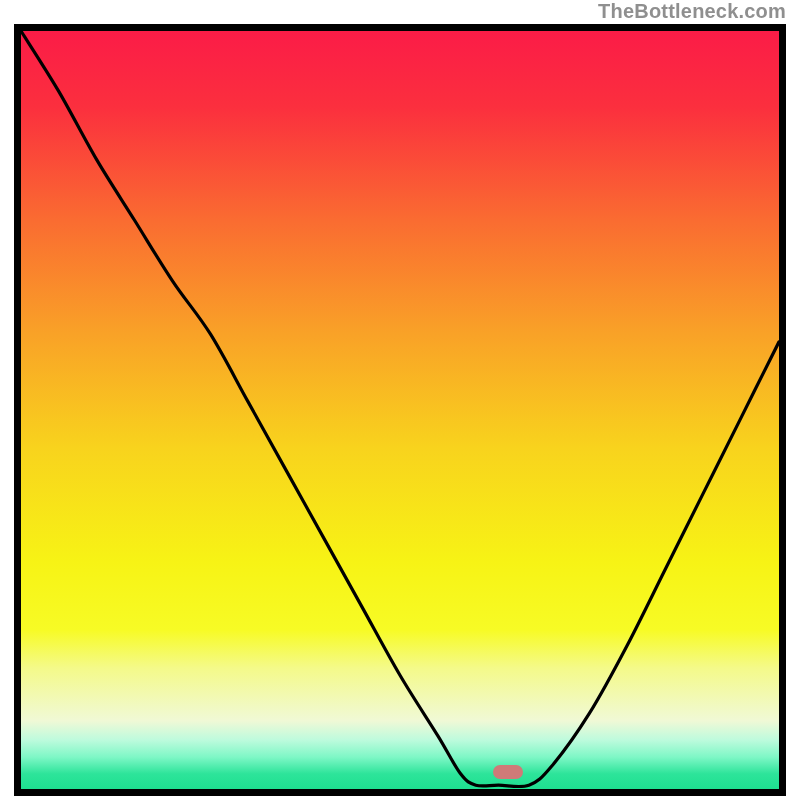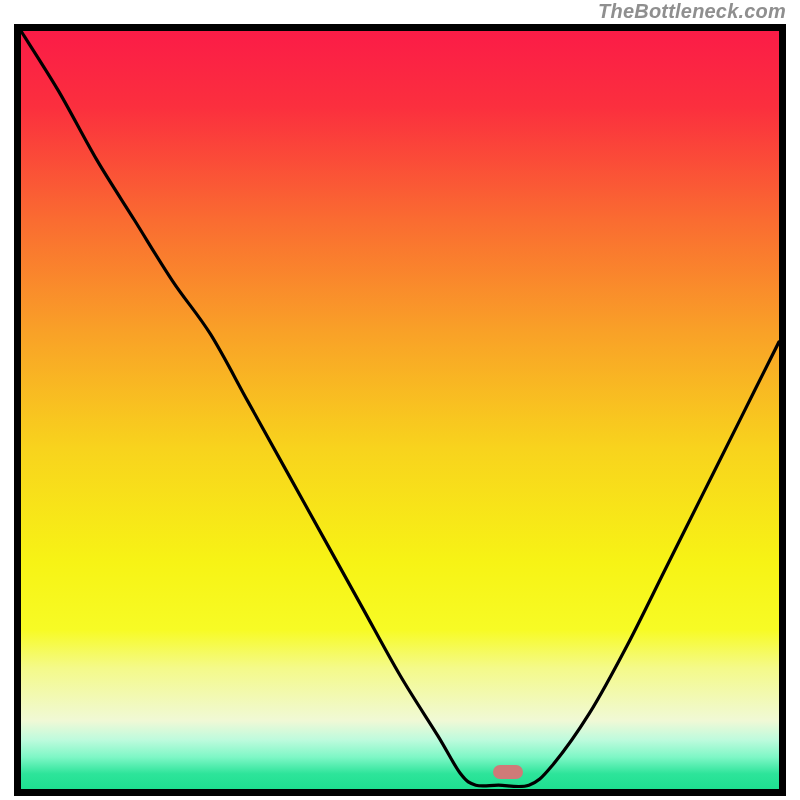--- a/index.html
+++ b/index.html
@@ -37,21 +37,20 @@
     background: #cf7a78;
   }
   .watermark {
     position: absolute;
     top: 0;
     right: 14px;
     font-size: 20px;
     font-weight: bold;
     color: #8f8f8f;
     letter-spacing: 0.2px;
-    font-style: italic;
   }
 </style>
 </head>
 <body>
 
 <div class="watermark">TheBottleneck.com</div>
 
 <div class="frame">
   <svg class="gradient-fill" viewBox="0 0 758 758" preserveAspectRatio="none">
     <defs>

